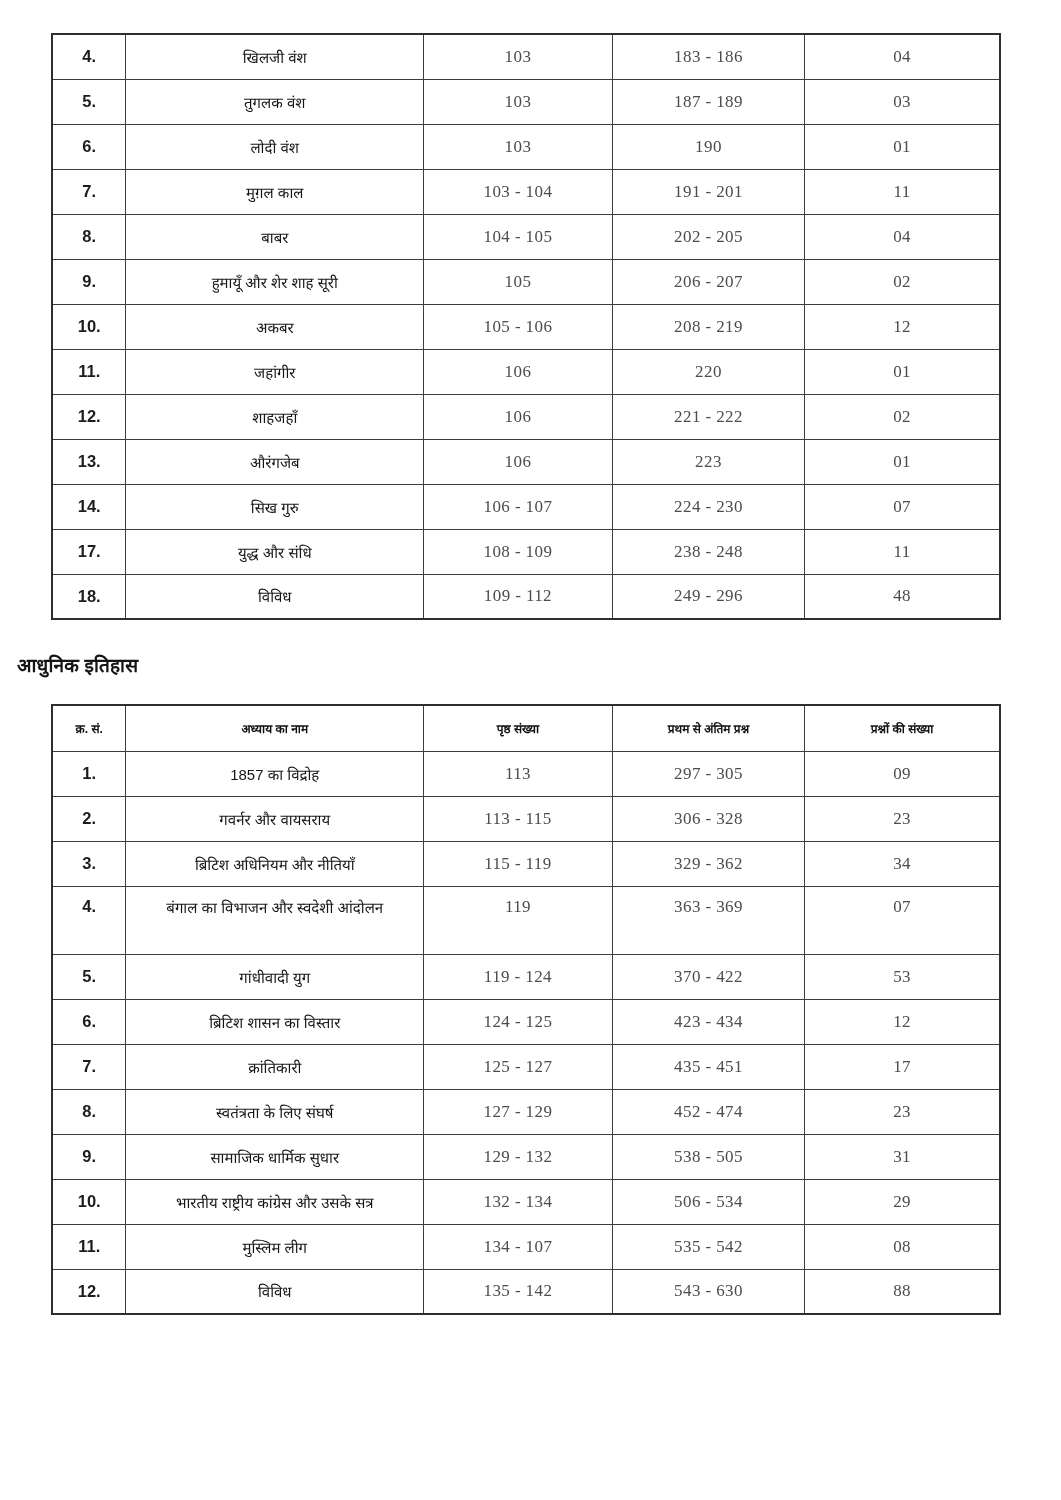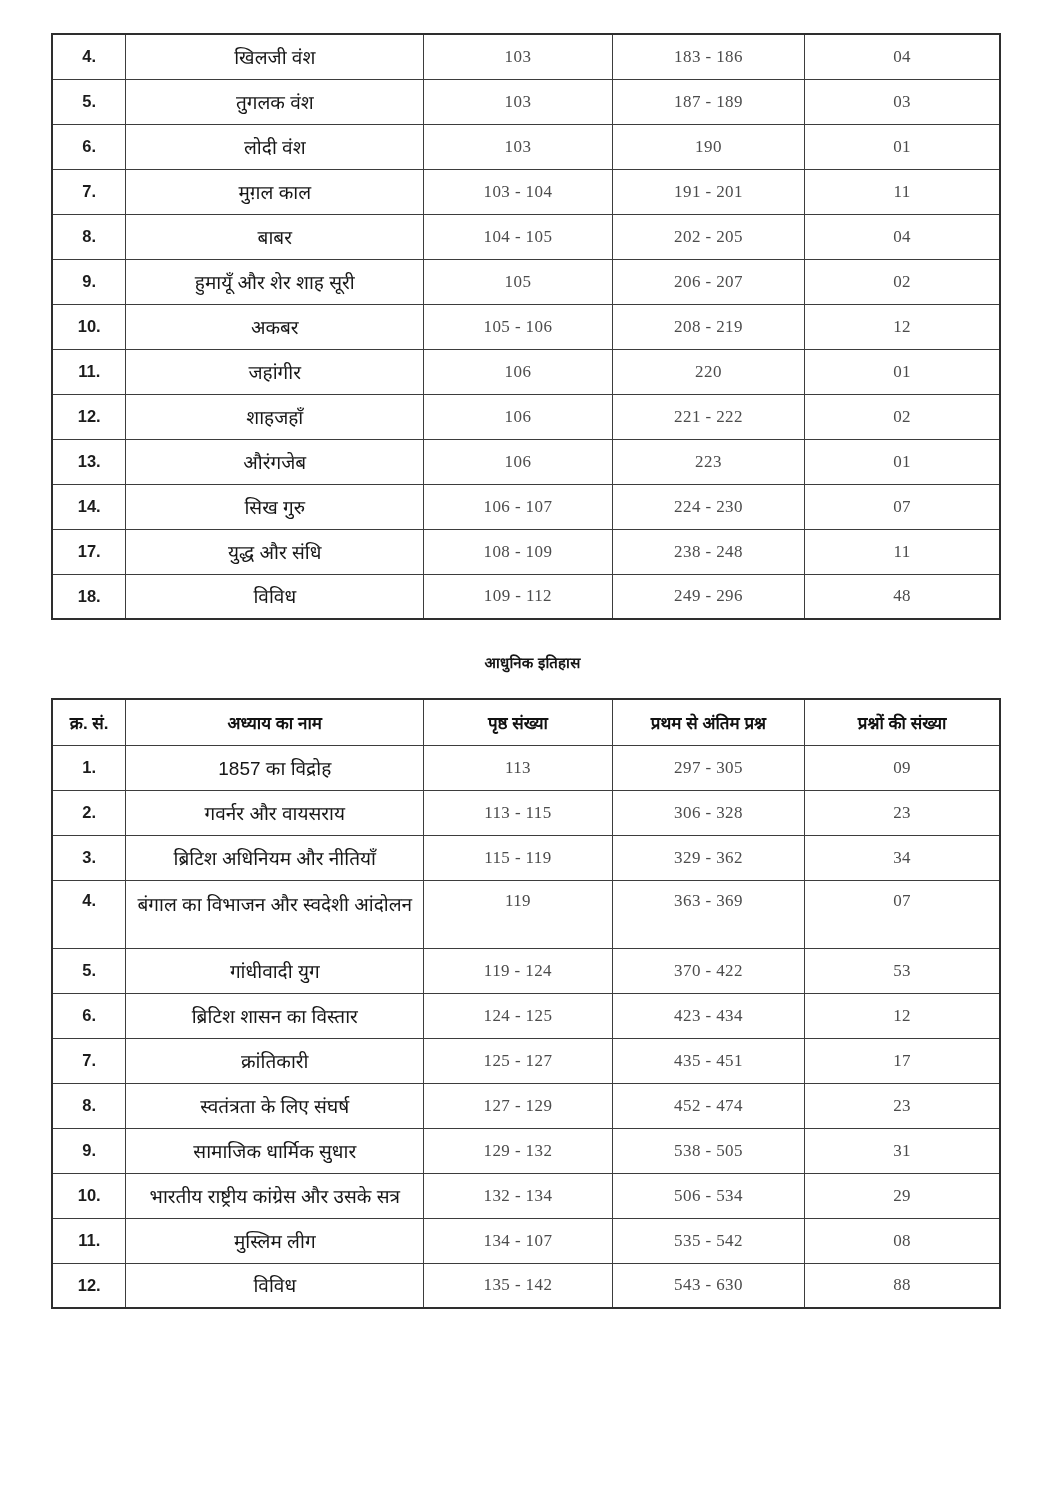--- a/index.html
+++ b/index.html
@@ -34,47 +34,47 @@
   col.w-pages { width: 19.9%; }
   col.w-q     { width: 20.3%; }
   col.w-count { width: 20.6%; }
 
   
   #table1 { margin-top: 33px; }
   #table1 tr { height: 45px; }
 
   
   .section-title {
-    margin: 32px 0 26px 4px;
-    text-align: center;
-    font-size: 15px;
+    margin: 32px 0 26px 17px;
+    text-align: left;
+    font-size: 19px;
     font-weight: bold;
     color: #151515;
     letter-spacing: 0.2px;
   }
 
   
   #table2 thead tr { height: 46px; }
   #table2 tbody tr { height: 45px; }
   #table2 tbody tr:nth-child(4) { height: 68px; }
   #table2 tbody tr:nth-child(4) td { vertical-align: top; padding-top: 10px; }
 
   .toc-table th {
-    font-size: 17px;
+    font-size: 12px;
     font-weight: bold;
     color: #111111;
   }
   td.c-sno {
     font-weight: bold;
     font-size: 16.5px;
     color: #1c1c1c;
     font-family: "Liberation Sans", sans-serif;
   }
   td.c-chap {
-    font-size: 19px;
+    font-size: 15px;
     color: #161616;
   }
   td.c-pages, td.c-q, td.c-count {
     font-family: "Liberation Serif", serif;
     font-size: 17px;
     color: #4c4c4c;
     letter-spacing: 0.4px;
   }
 </style>
 </head>

